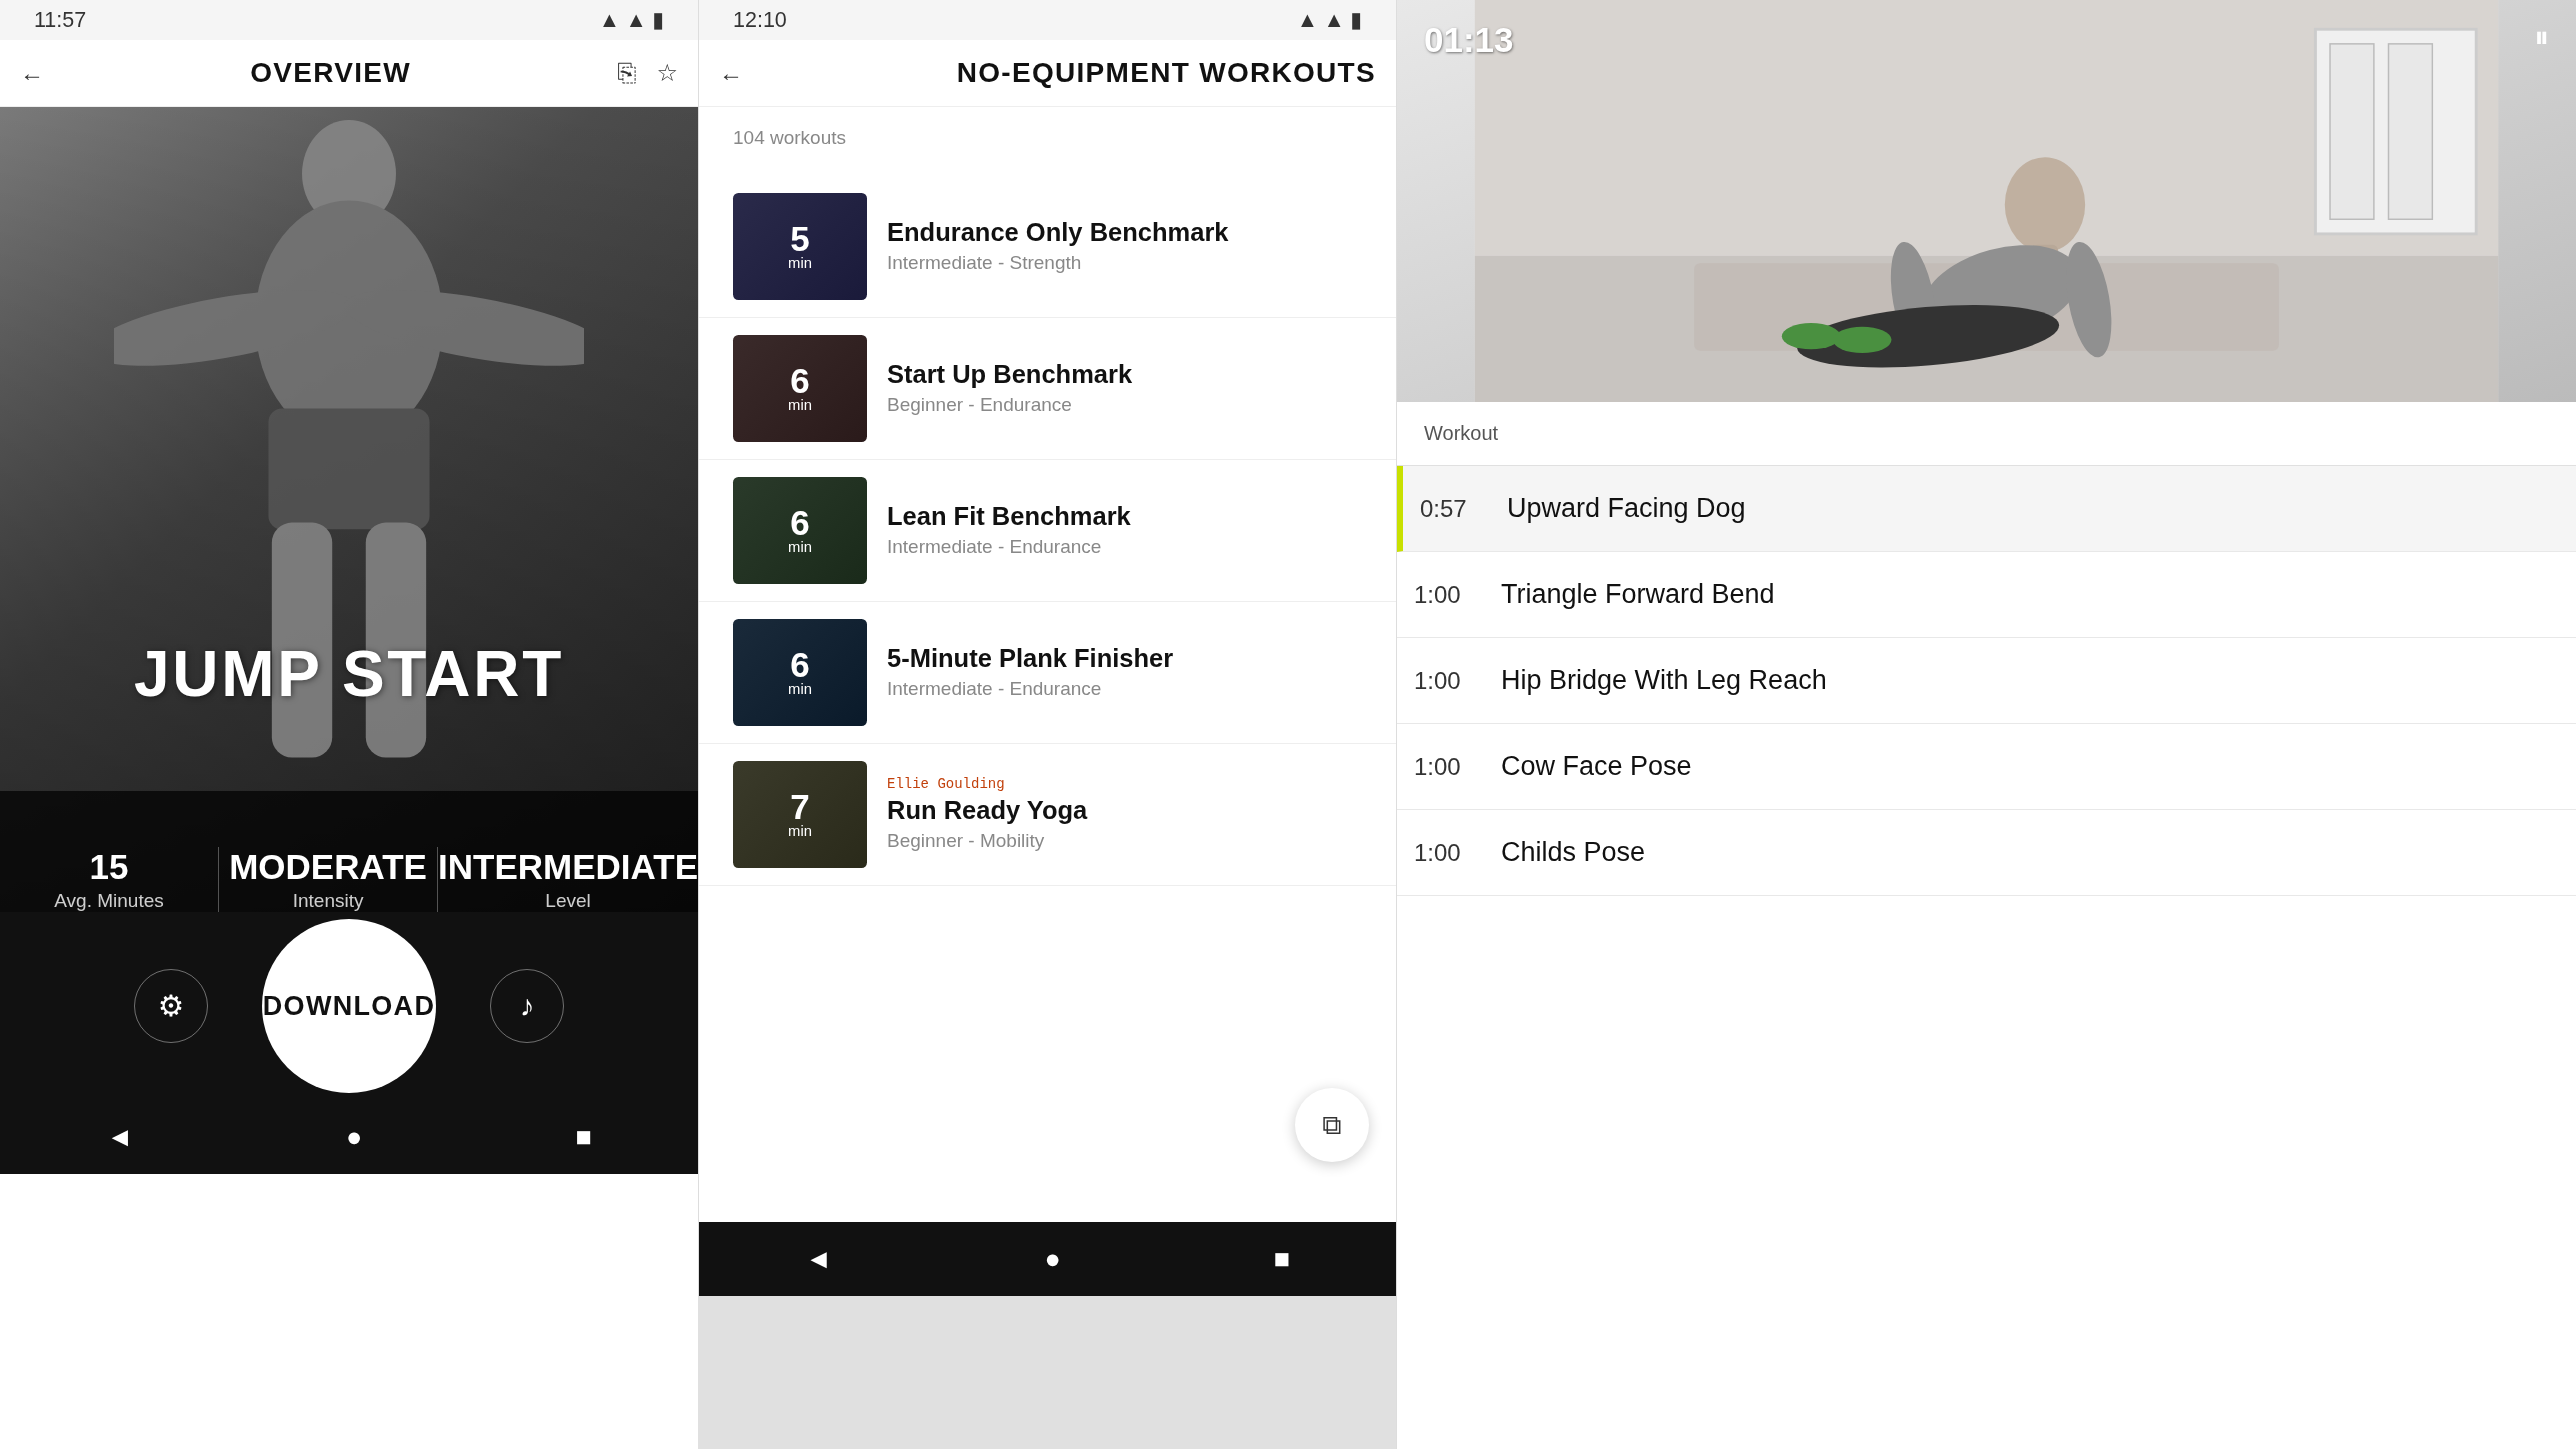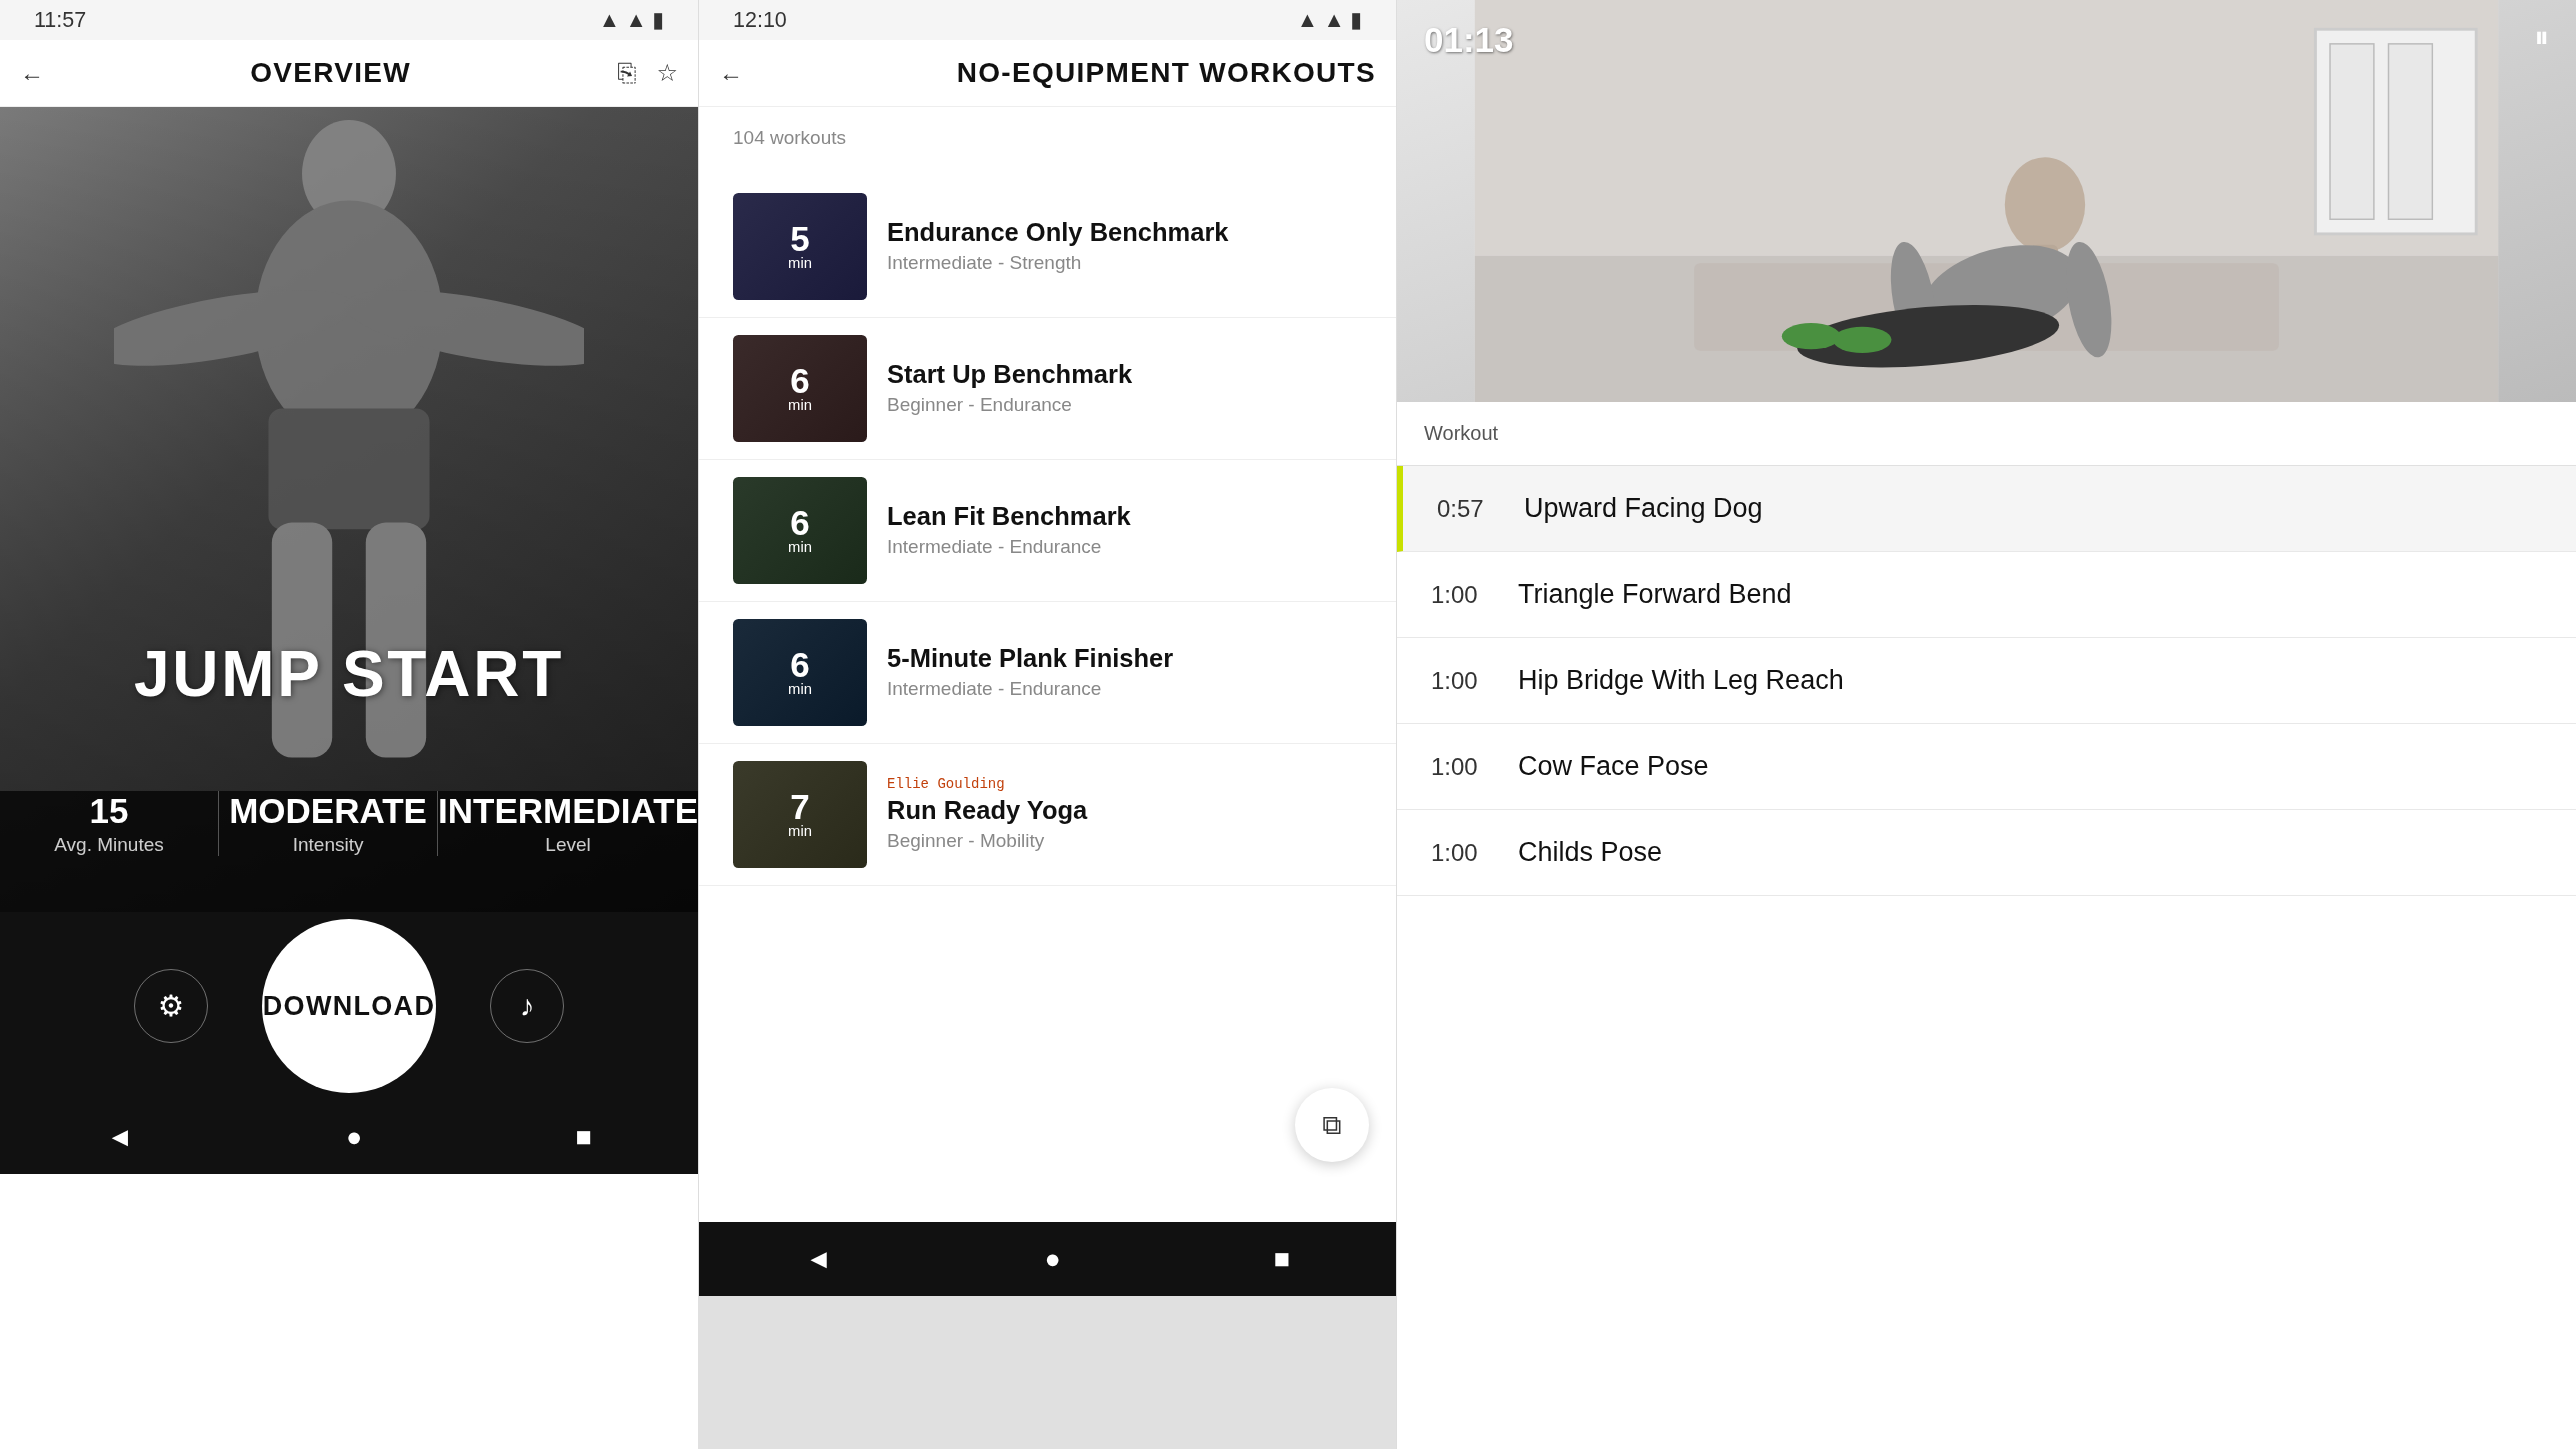--- a/index.html
+++ b/index.html
@@ -98,21 +98,21 @@
     }
 
     .hero-stats {
       position: absolute;
       bottom: 0;
       left: 0;
       right: 0;
       background: rgba(0,0,0,0.7);
       height: 121px;
       display: flex;
-      align-items: flex-start;
+      align-items: flex-end;
       justify-content: center;
       gap: 0;
       z-index: 2;
     }
     .stat-item {
       flex: 1;
       display: flex;
       flex-direction: column;
       align-items: center;
       justify-content: center;
@@ -330,21 +330,21 @@
 
     .exercise-list {
       flex: 1;
       background: #fff;
       overflow: hidden;
     }
 
     .exercise-item {
       display: flex;
       align-items: center;
-      padding: 27px 34px;
+      padding: 27px 17px;
       border-bottom: 0.7px solid #e8e8e8;
       gap: 20px;
     }
     .exercise-item.active {
       background: #f5f5f5;
       border-left: 6.7px solid #c8e000;
     }
     .exercise-time {
       font-size: 24px;
       font-weight: 500;

